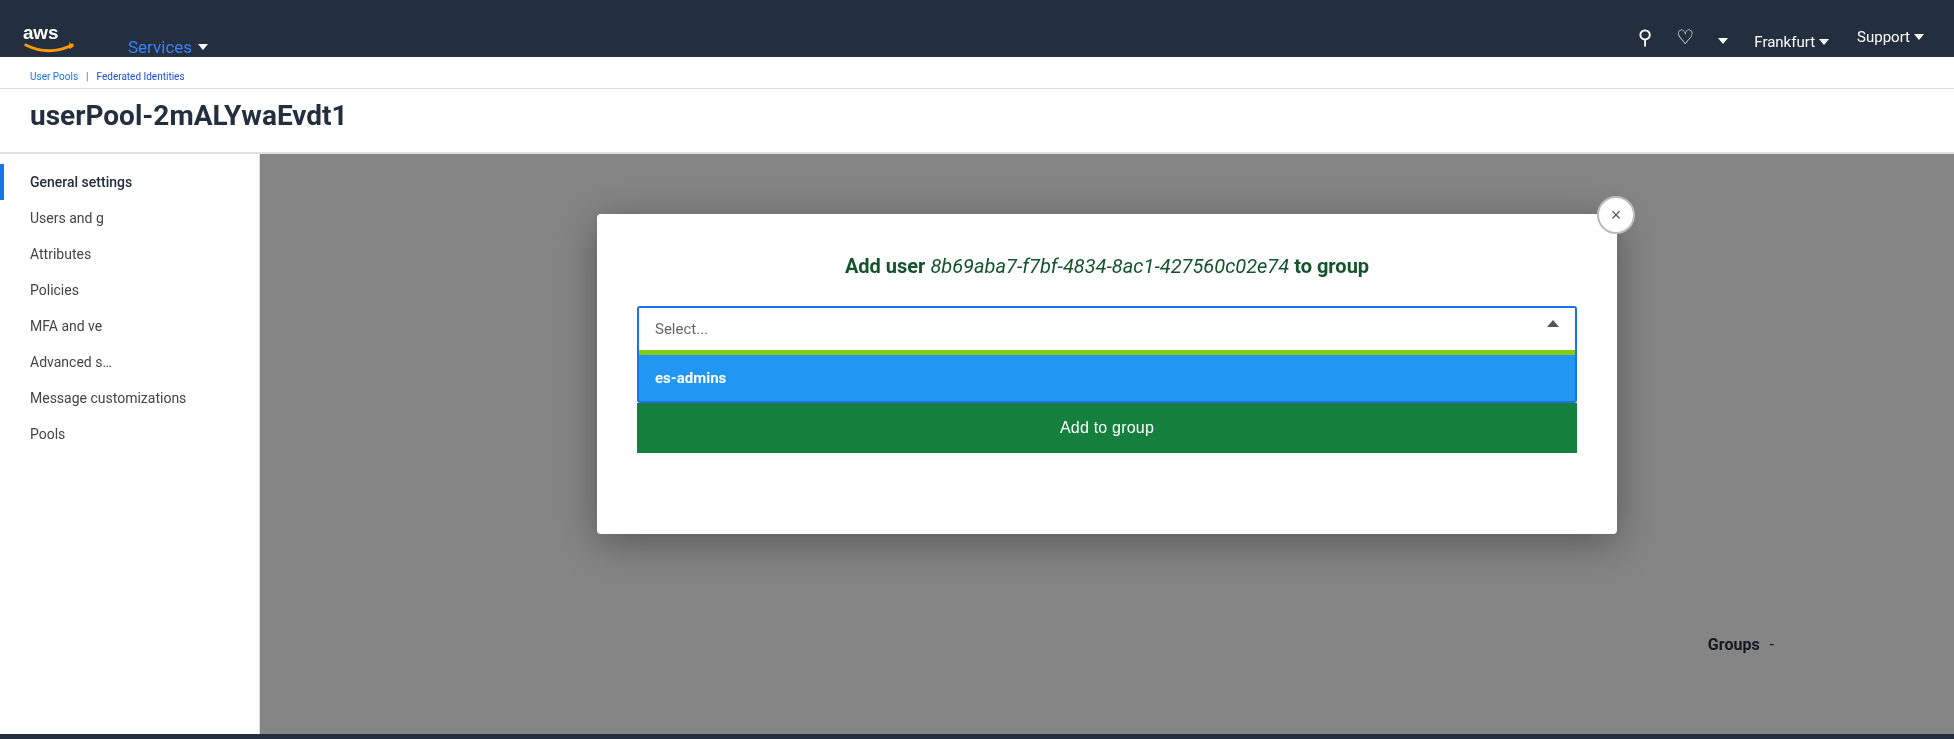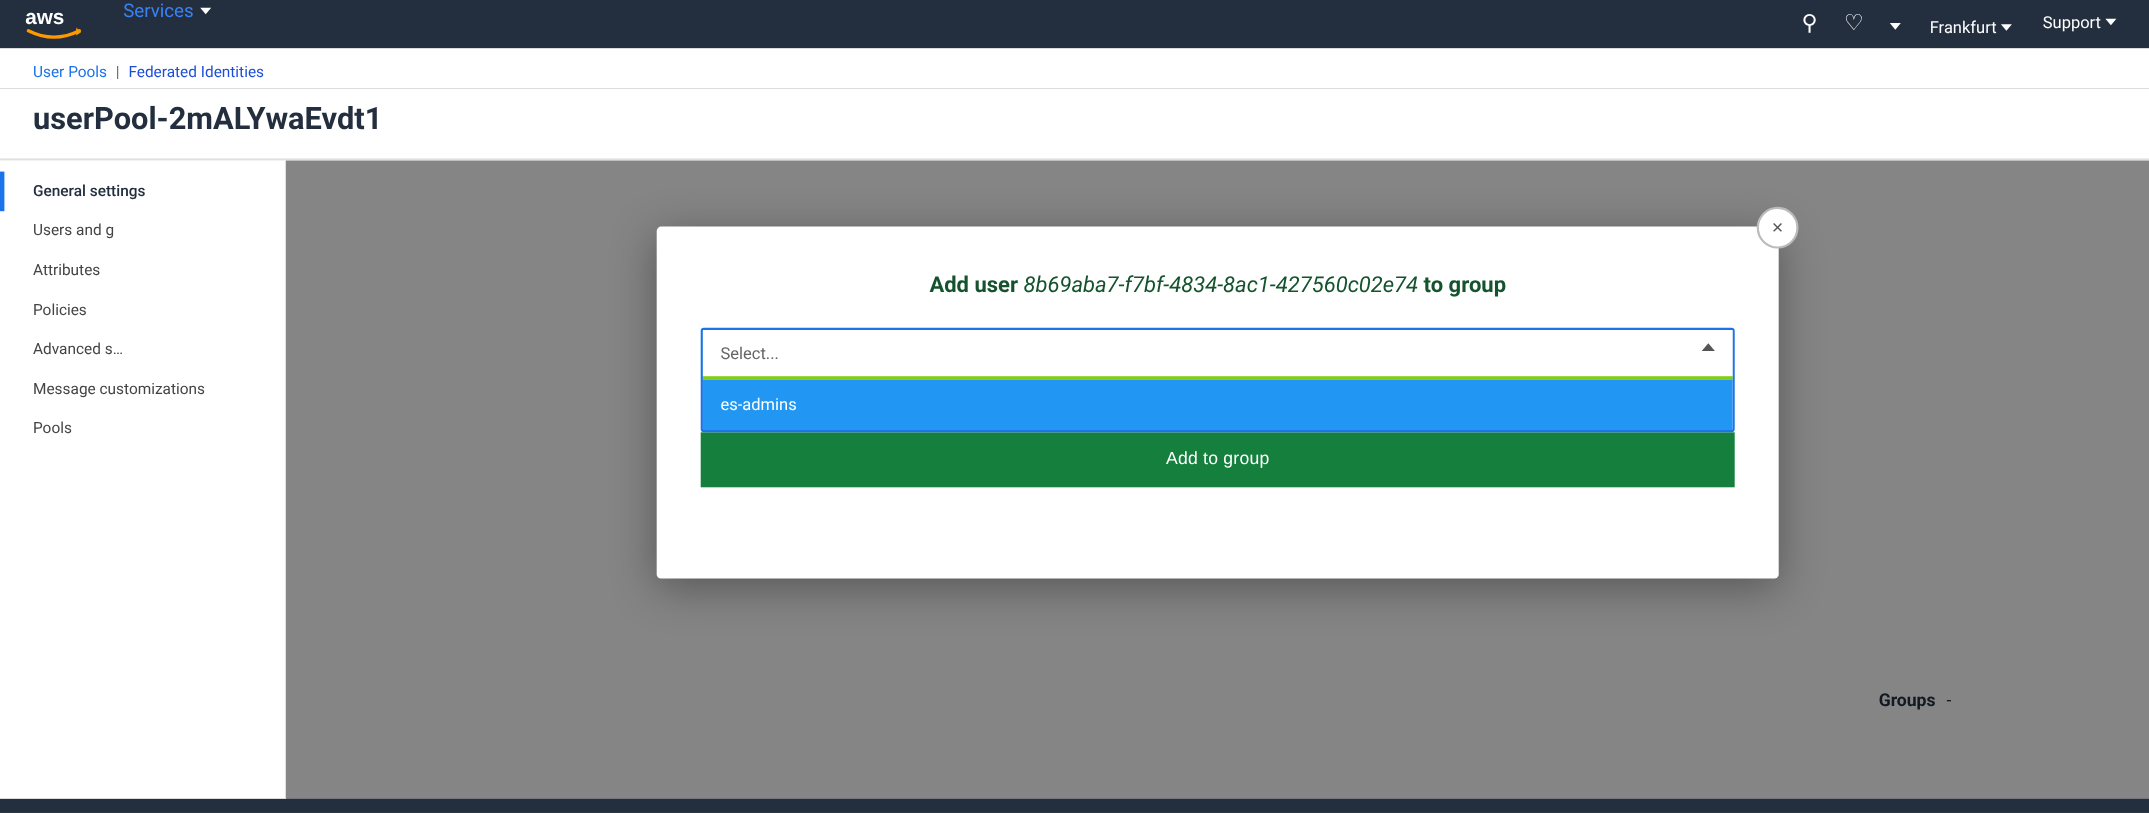--- a/index.html
+++ b/index.html
@@ -7,25 +7,25 @@
       font-family: -apple-system, BlinkMacSystemFont, "Segoe UI", Roboto, sans-serif;
       background: #232f3e;
       width: 1954px;
       min-height: 739px;
       overflow: hidden;
     }
 
     
     .top-nav {
       background: #232f3e;
-      height: 44px;
-      display: flex;
-      align-items: flex-start;
+      height: 57px;
+      display: flex;
+      align-items: flex-end;
       padding: 0 20px;
-      gap: 0;
+      gap: 16px;
     }
     .aws-logo {
       display: flex;
       align-items: center;
       margin-right: 20px;
     }
     .aws-logo svg {
       width: 58px;
       height: 40px;
     }
@@ -88,21 +88,21 @@
     
     .breadcrumb-bar {
       background: #fff;
       padding: 14px 30px 0 30px;
       border-bottom: 1px solid #ddd;
     }
     .breadcrumb-links {
       display: flex;
       align-items: center;
       gap: 8px;
-      font-size: 14px;
+      font-size: 10px;
       margin-bottom: 6px;
     }
     .breadcrumb-link {
       color: #1a73e8;
       cursor: pointer;
     }
     .breadcrumb-sep {
       color: #666;
     }
     .breadcrumb-current {
@@ -236,21 +236,22 @@
     }
     .select-chevron-up {
       display: inline-block;
       width: 0;
       height: 0;
       border-left: 6px solid transparent;
       border-right: 6px solid transparent;
       border-bottom: 7px solid #555;
     }
     .dropdown-list {
-      border-top: 3px solid #84cc16;
+      border-top: 5px solid #84cc16;
+      font-weight: bold;
     }
     .dropdown-item {
       padding: 14px 16px;
       font-size: 15px;
       cursor: pointer;
       background: #2196f3;
       color: #fff;
     }
 
     
@@ -327,20 +328,23 @@
       <div class="sidebar-item sub">
         <span>Users and g</span>
       </div>
       <div class="sidebar-item sub">
         <span>Attributes</span>
       </div>
       <div class="sidebar-item sub">
         <span>Policies</span>
       </div>
       <div class="sidebar-item sub">
+        <span>MFA and ve</span>
+      </div>
+      <div class="sidebar-item sub">
         <span>Advanced s…</span>
       </div>
       <div class="sidebar-item sub">
         <span>Message customizations</span>
       </div>
       <div class="sidebar-item sub">
         <span>Pools</span>
       </div>
     </aside>
 

